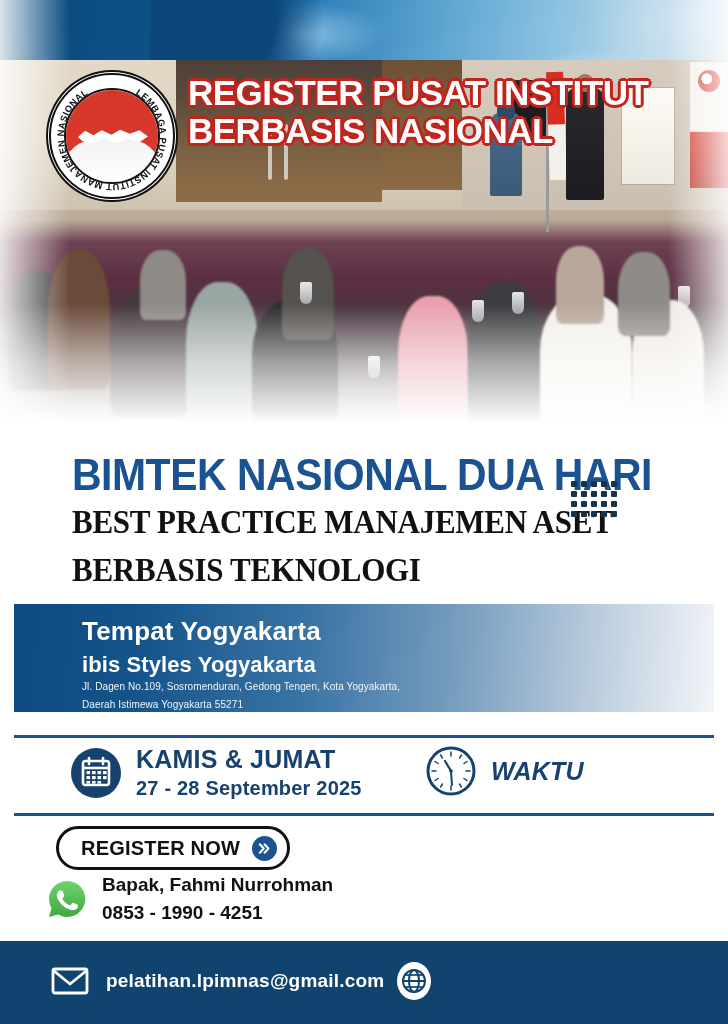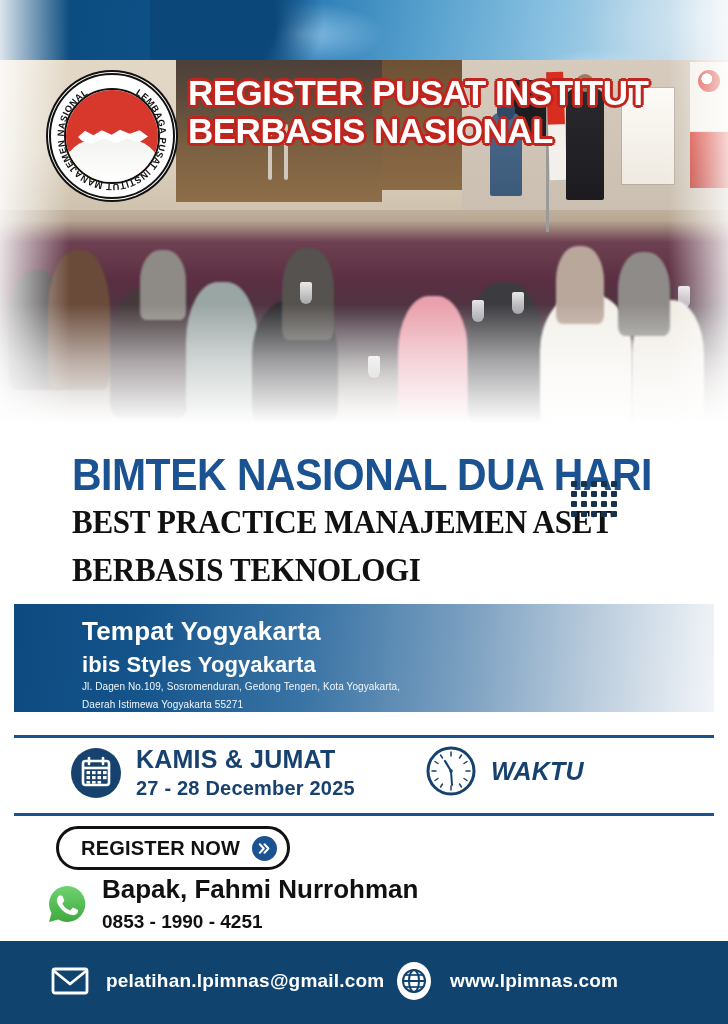--- a/index.html
+++ b/index.html
@@ -320,21 +320,21 @@
     display:flex; align-items:center; justify-content:center;
   }
   .wa-row {
     position:absolute; left: 46px; top: 874px;
     display:flex; align-items:center;
   }
   .wa-icon { width: 42px; height: 42px; flex:0 0 42px; }
   .wa-txt { margin-left: 14px; }
   .wa-name {
     font-family:"Liberation Sans", sans-serif;
-    font-weight: bold; font-size: 26px; color:#111111;
+    font-weight: bold; font-size: 19px; color:#111111;
   }
   .wa-phone {
     font-family:"Liberation Sans", sans-serif;
     font-weight: bold; font-size: 19px; color:#111111; margin-top: 6px;
   }
 
   
   .footer {
     position:absolute; left:0; top: 941px; width: 728px; height: 83px;
     background: #11436f;
@@ -473,21 +473,21 @@
           <rect x="22" y="29" width="3.6" height="3.2"></rect>
         <rect x="27.5" y="29" width="3.6" height="3.2"></rect>
           <rect x="33" y="29" width="3.6" height="3.2"></rect>
         <rect x="16.5" y="34" width="3.6" height="2.6"></rect>
           <rect x="22" y="34" width="3.6" height="2.6"></rect>
         <rect x="27.5" y="34" width="3.6" height="2.6"></rect>
       </g>
     </svg>
     <div class="dt-txt">
       <div class="dt-head">KAMIS &amp; JUMAT</div>
-      <div class="dt-sub">27 - 28 December 2025</div>
+      <div class="dt-sub">27 - 28 September 2025</div>
     </div>
   </div>
 
   <div class="dt-item dt-time">
     <svg class="dt-icon" viewBox="0 0 52 52">
       <circle cx="26" cy="26" r="23" fill="#ffffff" stroke="#17426f" stroke-width="3"></circle>
       <g stroke="#17426f" stroke-width="1.5" stroke-linecap="round">
         <line x1="26" y1="7" x2="26" y2="11"></line>
           <line x1="26" y1="41" x2="26" y2="45"></line>
         <line x1="7" y1="26" x2="11" y2="26"></line>
@@ -547,17 +547,16 @@
     </div>
     <div class="f-item f-web">
       <svg class="f-icon" viewBox="0 0 44 44">
         <ellipse cx="22" cy="22" rx="17" ry="19" fill="#ffffff"></ellipse>
         <circle cx="22" cy="22" r="11" fill="none" stroke="#11436f" stroke-width="2"></circle>
         <ellipse cx="22" cy="22" rx="5" ry="11" fill="none" stroke="#11436f" stroke-width="2"></ellipse>
         <line x1="11" y1="22" x2="33" y2="22" stroke="#11436f" stroke-width="2"></line>
         <line x1="13" y1="16" x2="31" y2="16" stroke="#11436f" stroke-width="1.7"></line>
         <line x1="13" y1="28" x2="31" y2="28" stroke="#11436f" stroke-width="1.7"></line>
       </svg>
-      <span class="f-label">www.lpimnas.com</span>
     </div>
   </div>
 
 </div>
 
 </body></html>

